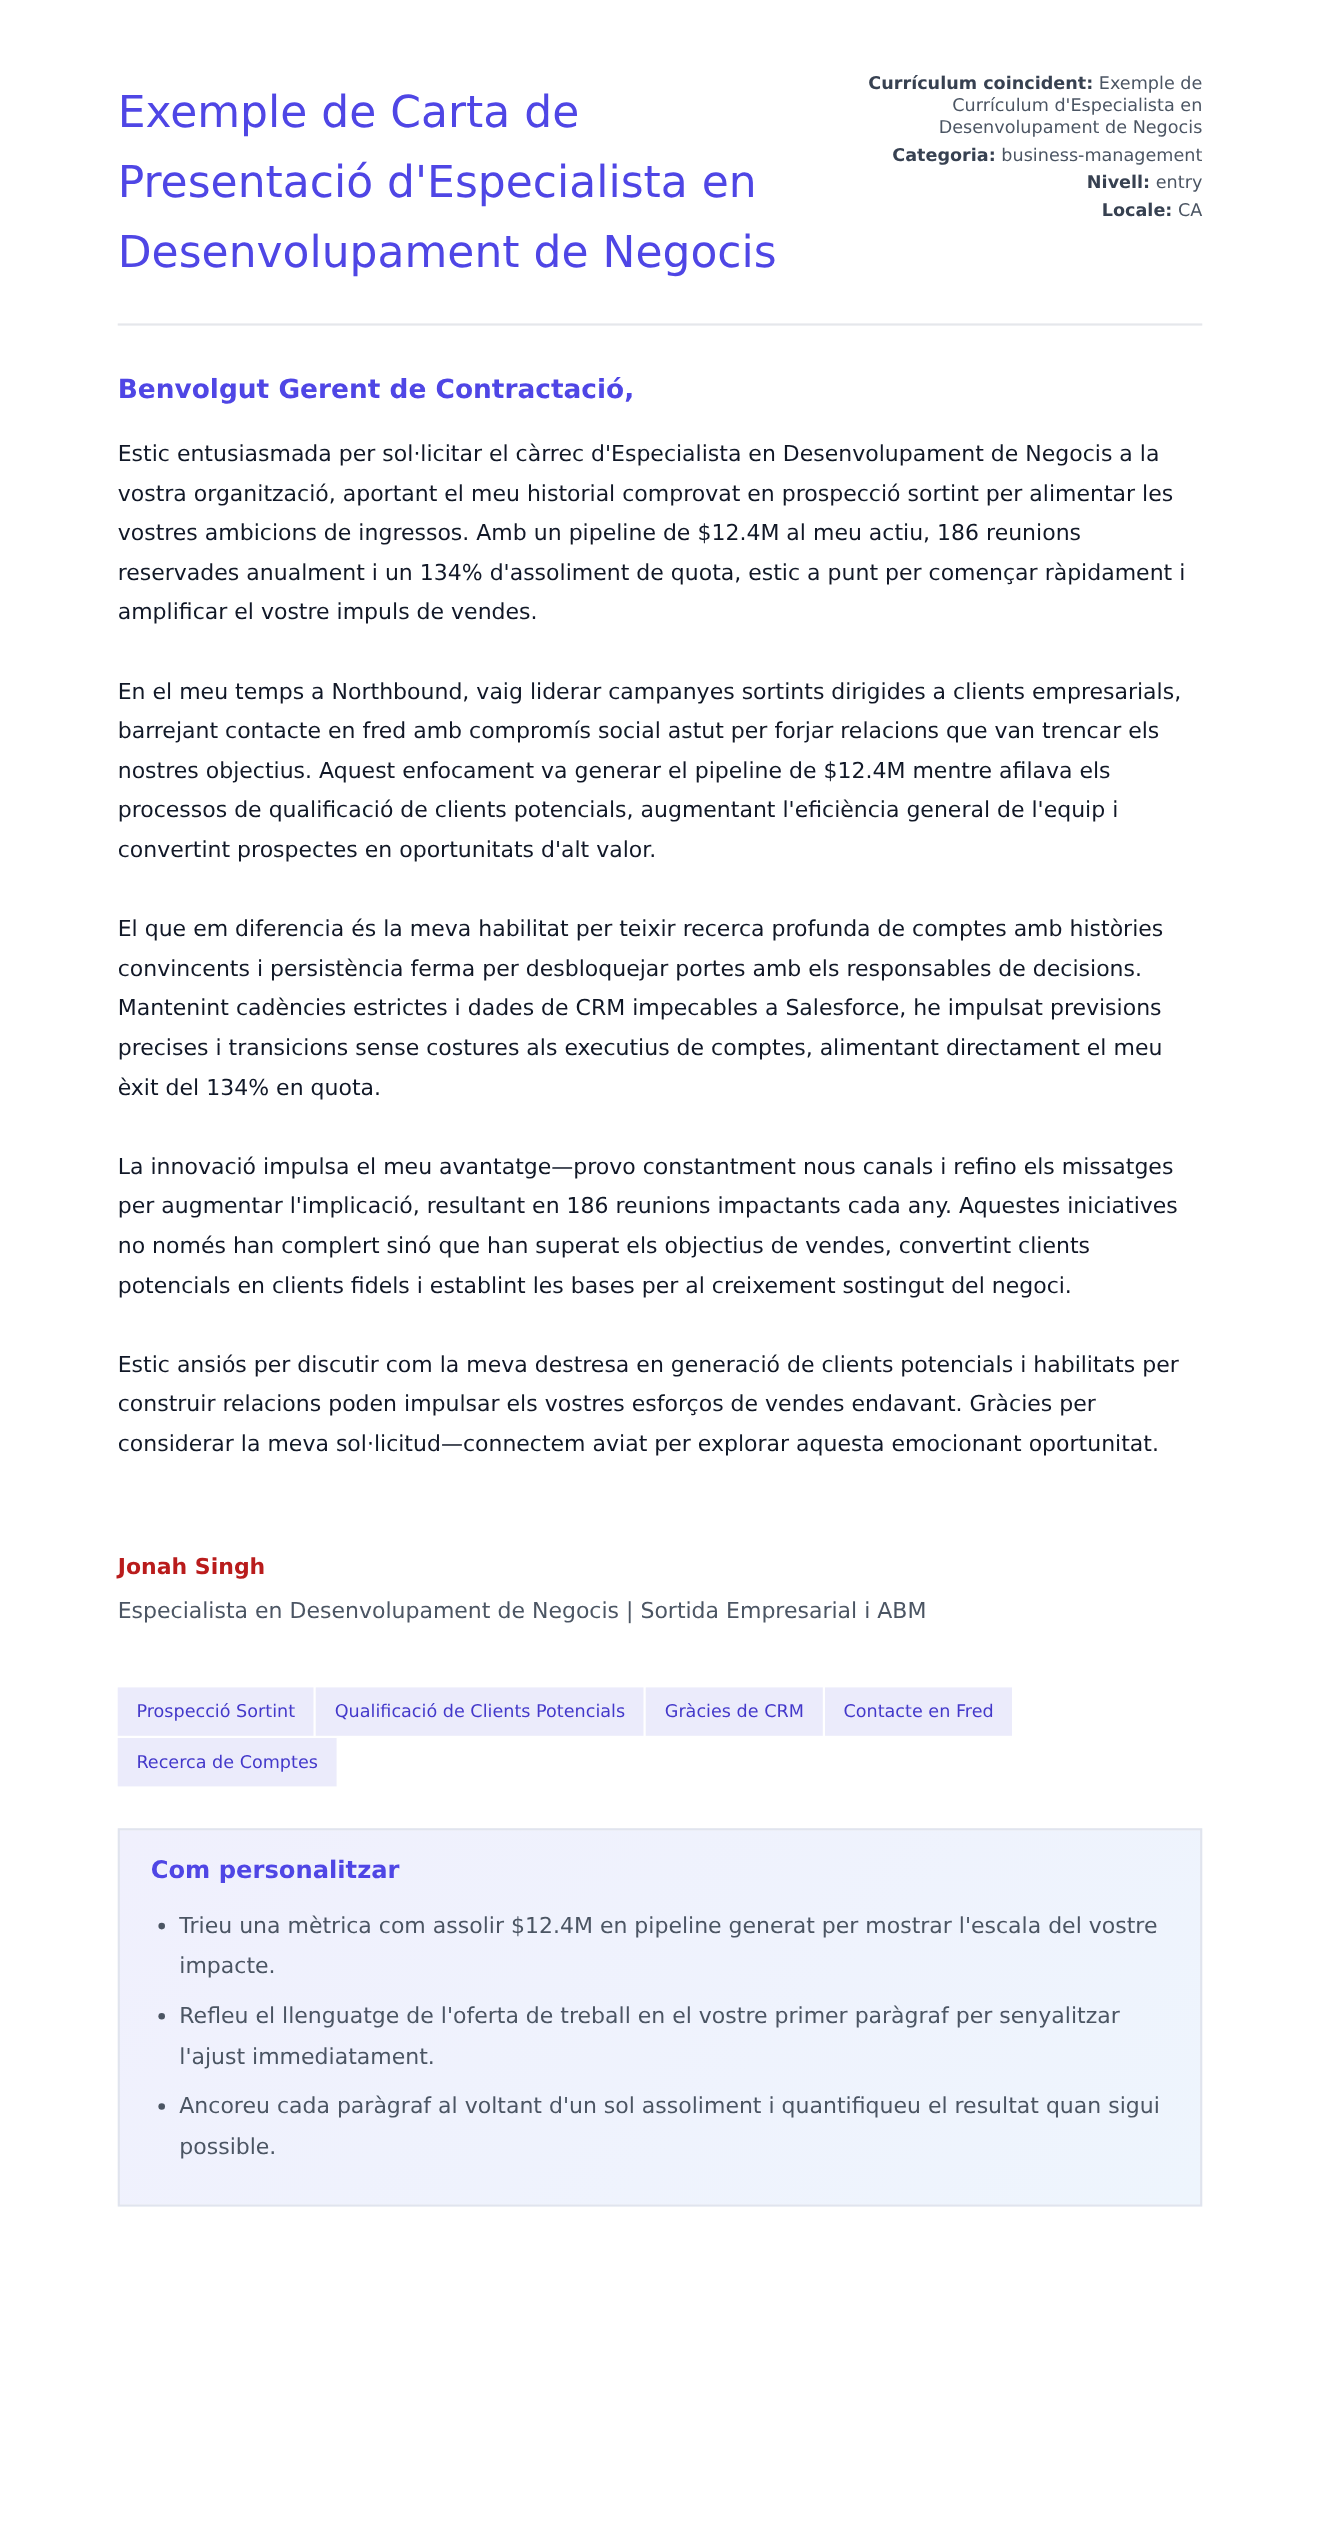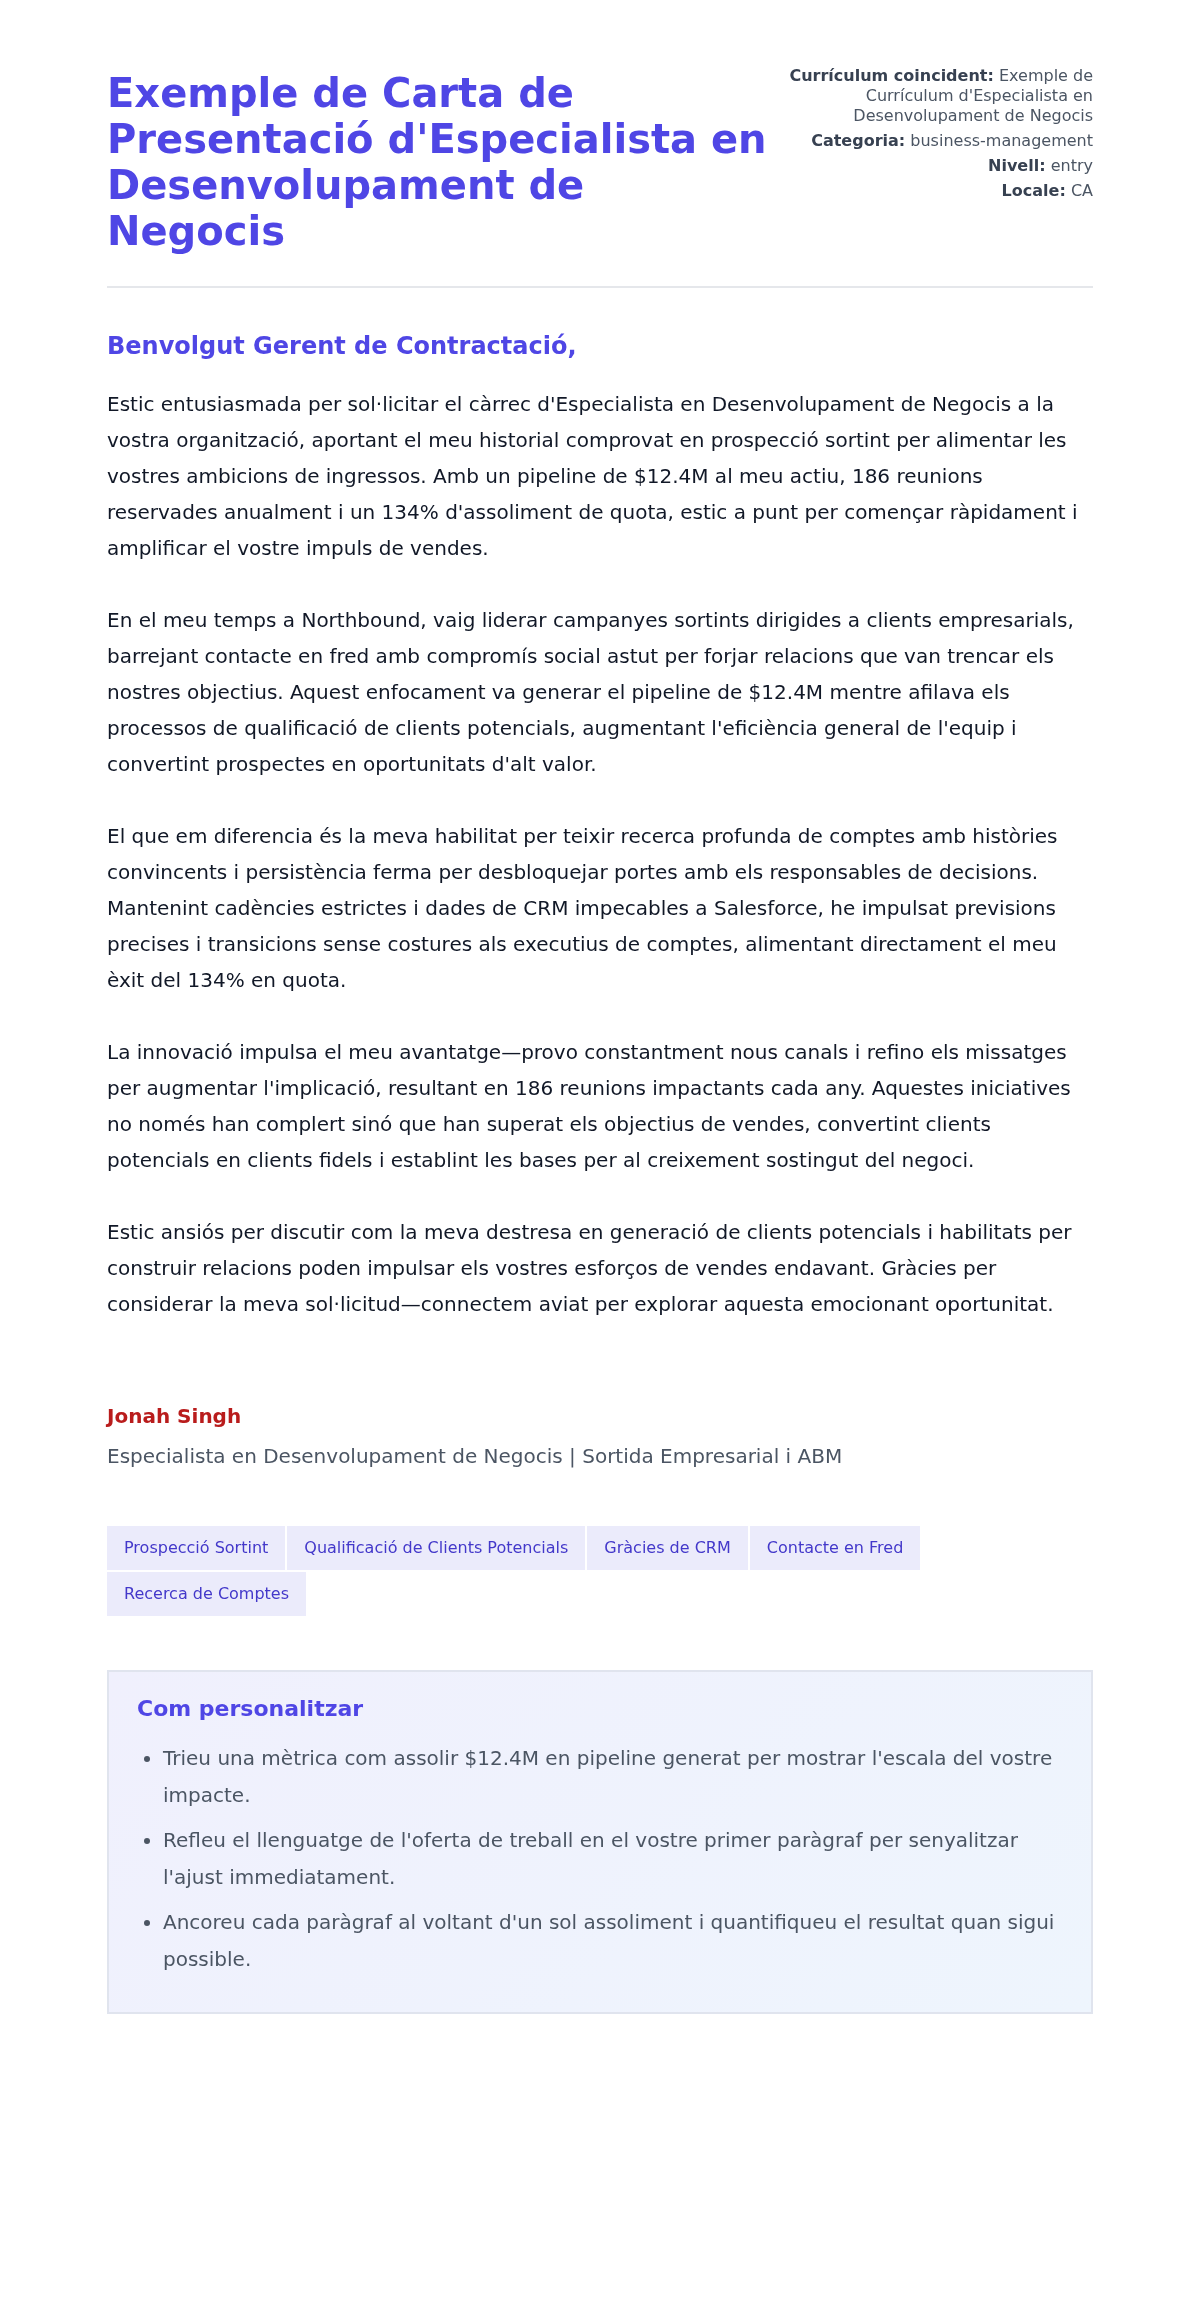--- a/index.html
+++ b/index.html
@@ -1,33 +1,33 @@
 <!DOCTYPE html>
 <html><head>
 <meta charset="utf-8">
 <style>
   html, body { margin: 0; padding: 0; background: #ffffff; }
   body { width: 1200px; font-family: "DejaVu Sans", sans-serif; color: #111827; }
   .page { padding: 62px 107px 60px 107px; box-sizing: border-box; width: 1200px; }
   .header { display: flex; justify-content: space-between; align-items: flex-start; }
   .header-left { width: 660px; }
-  .title { font-size: 40px; font-weight: bold; color: #4f46e5; line-height: 46px; margin: 8px 0 0 0; }
+  .title { font-size: 40px; font-weight: normal; color: #4f46e5; line-height: 64px; margin: 8px 0 0 0; }
   .subtitle { font-size: 24px; font-weight: bold; color: #374151; line-height: 30px; margin: 4px 0 0 0; }
   .meta { width: 320px; text-align: right; font-size: 16px; color: #4b5563; line-height: 20px; padding-top: 4px; }
   .meta-row { margin-bottom: 5px; }
   .meta-row b { color: #374151; }
   .divider { height: 2px; background: #e5e7eb; margin: 32px 0 44px 0; border: none; }
   .greeting { font-size: 24px; font-weight: bold; color: #4f46e5; margin: 0 0 26px 0; line-height: 28px; }
   .para { font-size: 20px; line-height: 36px; color: #111827; margin: 0 0 36px 0; }
   .signature { margin-top: 80px; }
   .sig-name { font-size: 20px; font-weight: bold; color: #b91c1c; line-height: 28px; }
   .sig-title { font-size: 20px; color: #4b5563; line-height: 28px; margin-top: 12px; }
   .tags { display: flex; flex-wrap: wrap; gap: 2px; margin-top: 56px; width: 900px; }
   .tag { background: #ebebfb; color: #4338ca; font-size: 16px; padding: 0 17px; height: 44px; line-height: 44px; }
-  .tips { margin-top: 54px; border: 2px solid #e0e4ee; background: linear-gradient(135deg, #f0f0fd 0%, #eef5fd 100%); padding: 22px 28px 26px 28px; }
+  .tips { margin-top: 38px; border: 2px solid #e0e4ee; background: linear-gradient(135deg, #f0f0fd 0%, #eef5fd 100%); padding: 22px 28px 26px 28px; }
   .tips-title { font-size: 22px; font-weight: bold; color: #4f46e5; line-height: 30px; margin: 0 0 16px 0; }
   .tips ul { margin: 0; padding-left: 26px; }
   .tips li { font-size: 20px; line-height: 37px; color: #4b5563; margin-bottom: 8px; }
 </style>
 </head>
 <body>
 
 <div class="page">
   <div class="header">
     <div class="header-left">

